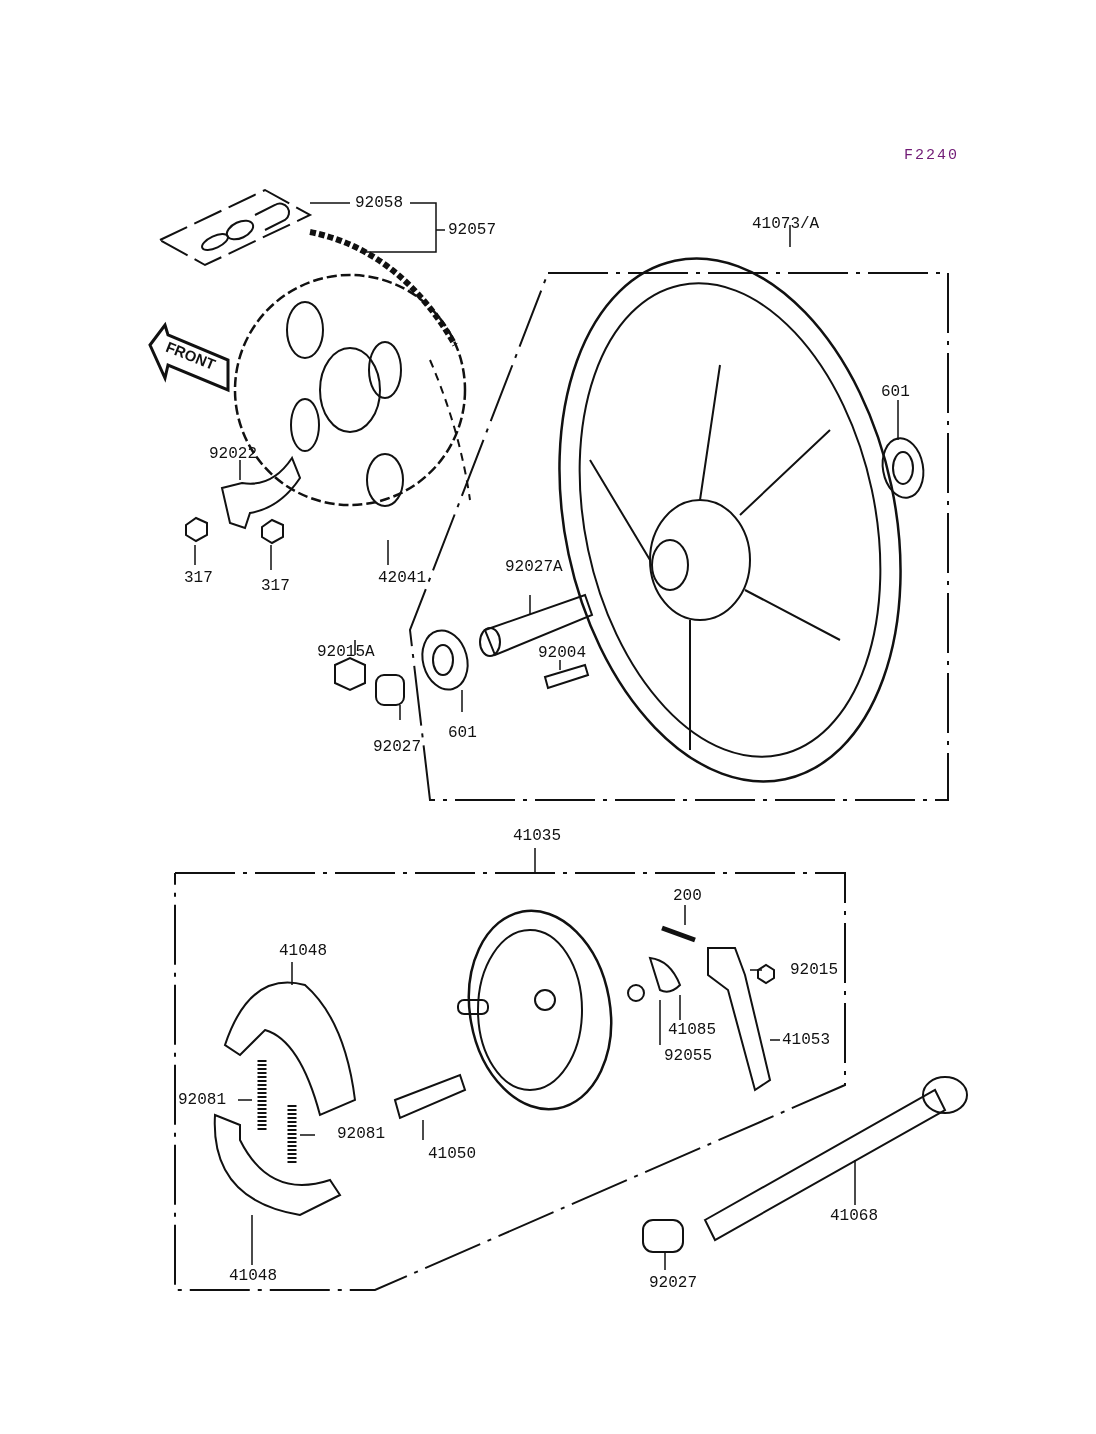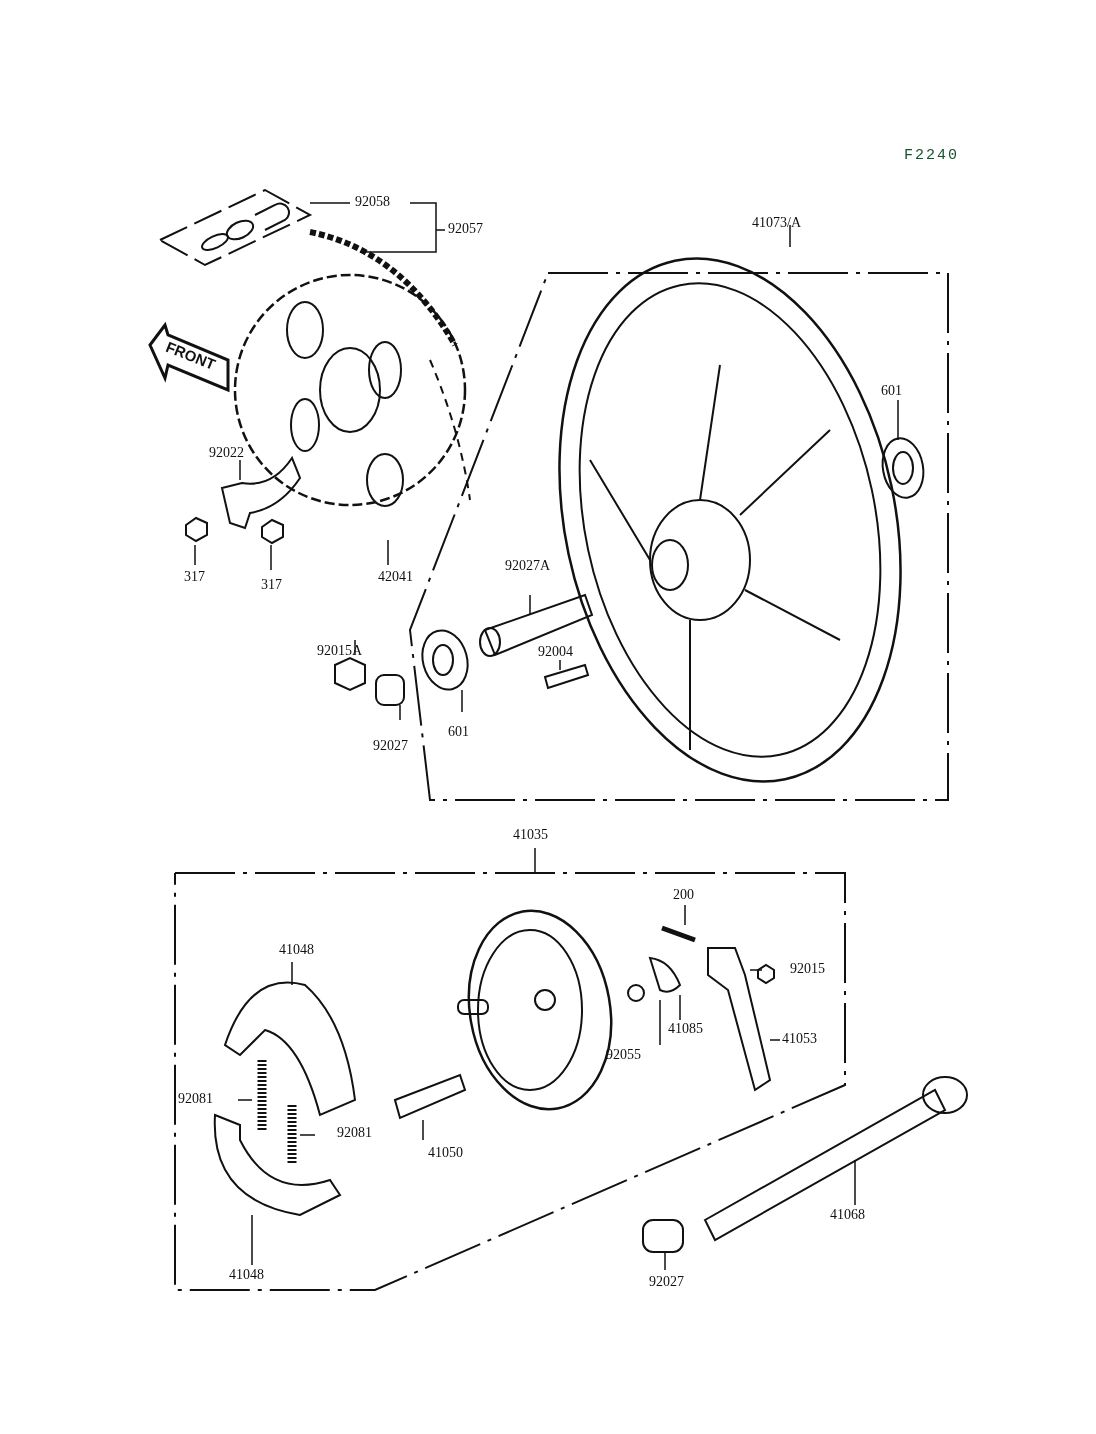--- a/index.html
+++ b/index.html
@@ -1,19 +1,19 @@
 <!DOCTYPE html>
 <html><head>
 <meta charset="utf-8">
 <style>
   html,body{margin:0;padding:0;background:#fff;}
   #stage{position:relative;width:1096px;height:1434px;background:#fff;overflow:hidden;}
   svg{position:absolute;left:0;top:0;}
-  .lbl{position:absolute;font-family:Liberation Serif, serif;font-size:14px;color:#111;white-space:nowrap;line-height:1;}
-  .fig{position:absolute;font-family:"Liberation Mono",monospace;font-size:15px;color:#14532d;letter-spacing:2px;}
+  .lbl{position:absolute;font-family:Liberation Mono, monospace;font-size:16px;color:#111;white-space:nowrap;line-height:1;}
+  .fig{position:absolute;font-family:"Liberation Mono",monospace;font-size:15px;color:#701a75;letter-spacing:2px;}
   .front{position:absolute;font-family:"Liberation Sans",sans-serif;font-weight:bold;font-size:15px;color:#111;transform:rotate(22deg);}
 </style>
 </head>
 <body>
 
 <div id="stage">
 <svg width="1096" height="1434" viewBox="0 0 1096 1434" fill="none" stroke="#111" stroke-width="2">
 
   <polygon points="160,240 265,190 310,215 205,265" stroke-dasharray="30,8"></polygon>
   <ellipse cx="215" cy="242" rx="14" ry="6" transform="rotate(-25 215 242)"></ellipse>
@@ -99,20 +99,20 @@
 <div class="lbl" style="left:317px;top:644px;">92015A</div>
 <div class="lbl" style="left:538px;top:645px;text-align:right;">92004</div>
 <div class="lbl" style="left:373px;top:739px;">92027</div>
 <div class="lbl" style="left:448px;top:725px;">601</div>
 <div class="lbl" style="left:513px;top:828px;">41035</div>
 <div class="lbl" style="left:673px;top:888px;">200</div>
 <div class="lbl" style="left:279px;top:943px;">41048</div>
 <div class="lbl" style="left:790px;top:962px;">92015</div>
 <div class="lbl" style="left:668px;top:1022px;">41085</div>
 <div class="lbl" style="left:782px;top:1032px;text-align:center;">41053</div>
-<div class="lbl" style="left:606px;top:1048px;">92055</div>
+<div class="lbl" style="left:664px;top:1048px;">92055</div>
 <div class="lbl" style="left:178px;top:1092px;">92081</div>
 <div class="lbl" style="left:337px;top:1126px;">92081</div>
 <div class="lbl" style="left:404px;top:1146px;margin-left:24px;">41050</div>
 <div class="lbl" style="left:830px;top:1208px;">41068</div>
 <div class="lbl" style="left:229px;top:1268px;">41048</div>
 <div class="lbl" style="left:649px;top:1275px;">92027</div>
 </div>
 
 </body></html>

